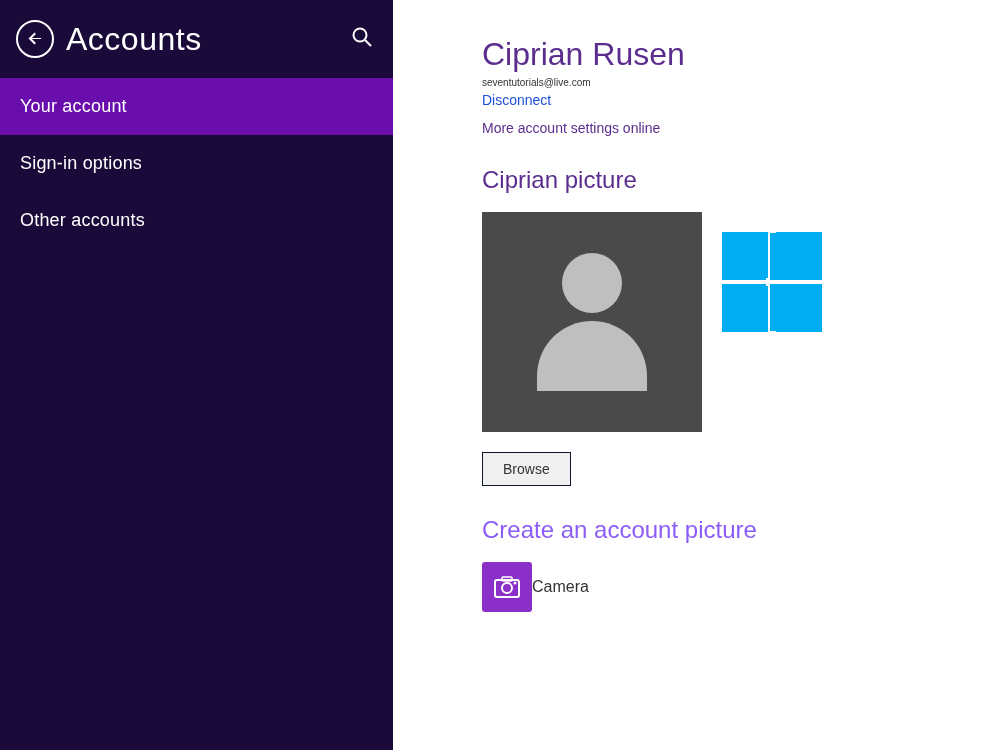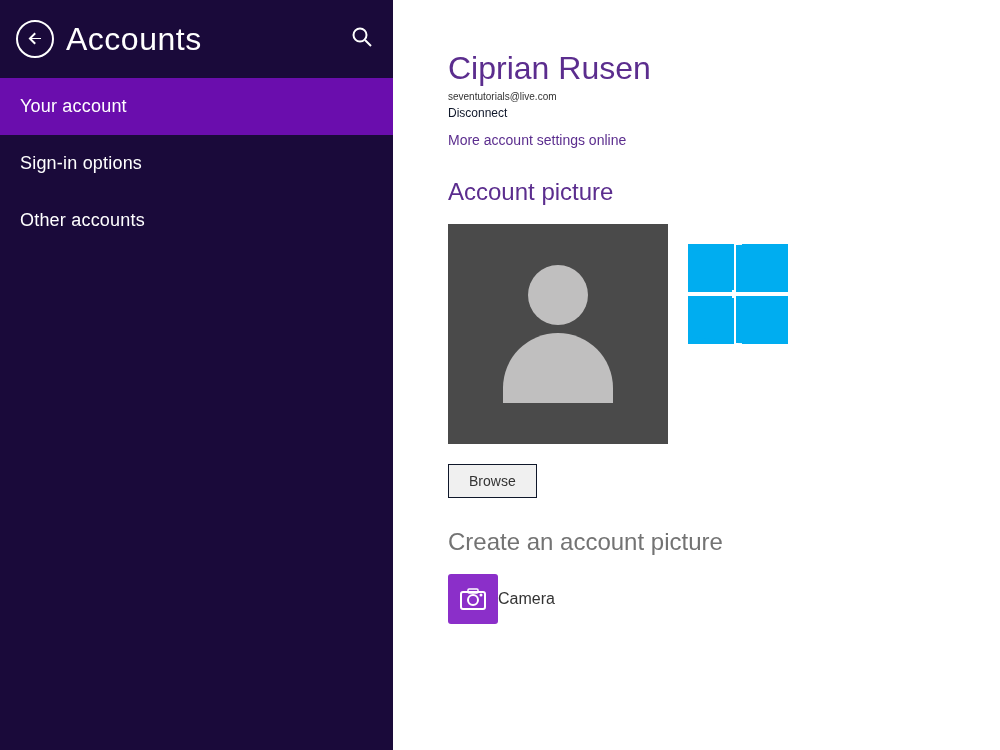--- a/index.html
+++ b/index.html
@@ -71,40 +71,41 @@
 
     .nav-item.active {
       background: #6a0dad;
     }
 
     
     .main-content {
       flex: 1;
       height: 750px;
       background: #ffffff;
-      padding: 50px 50px 40px 55px;
+      padding: 36px 50px 40px 55px;
       overflow-y: auto;
+      margin-left: 34px;
     }
 
     .user-name {
       font-size: 32px;
       font-weight: 300;
       color: #5b2d8e;
       margin-bottom: 4px;
     }
 
     .user-email {
       font-size: 10px;
       color: #333;
       margin-bottom: 4px;
     }
 
     .disconnect-link {
-      font-size: 12px;
-      color: #0f172a;
+      font-size: 14px;
+      color: #1d4ed8;
       cursor: pointer;
       text-decoration: none;
       display: block;
       margin-bottom: 12px;
     }
 
     .more-settings-link {
       font-size: 14px;
       color: #5b2d8e;
       cursor: pointer;
@@ -172,21 +173,21 @@
       font-size: 14px;
       cursor: pointer;
       color: #333;
       display: inline-block;
       margin-bottom: 30px;
     }
 
     .create-section-title {
       font-size: 24px;
       font-weight: 300;
-      color: #737373;
+      color: #8b5cf6;
       margin-bottom: 18px;
     }
 
     .app-item {
       display: flex;
       align-items: center;
       margin-bottom: 14px;
       cursor: pointer;
     }
 
@@ -245,21 +246,21 @@
     <span>Other accounts</span>
   </div>
 </div>
 
 <div class="main-content">
   <div class="user-name">Ciprian Rusen</div>
   <div class="user-email">seventutorials@live.com</div>
   <a class="disconnect-link">Disconnect</a>
   <a class="more-settings-link">More account settings online</a>
 
-  <div class="section-title">Account picture</div>
+  <div class="section-title">Ciprian picture</div>
 
   <div class="account-picture-area">
     <div class="avatar-box">
       <div class="avatar-silhouette">
         <div class="avatar-head"></div>
         <div class="avatar-body"></div>
       </div>
     </div>
     <div class="windows-logo">
       <svg viewBox="0 0 100 100" xmlns="http://www.w3.org/2000/svg">

